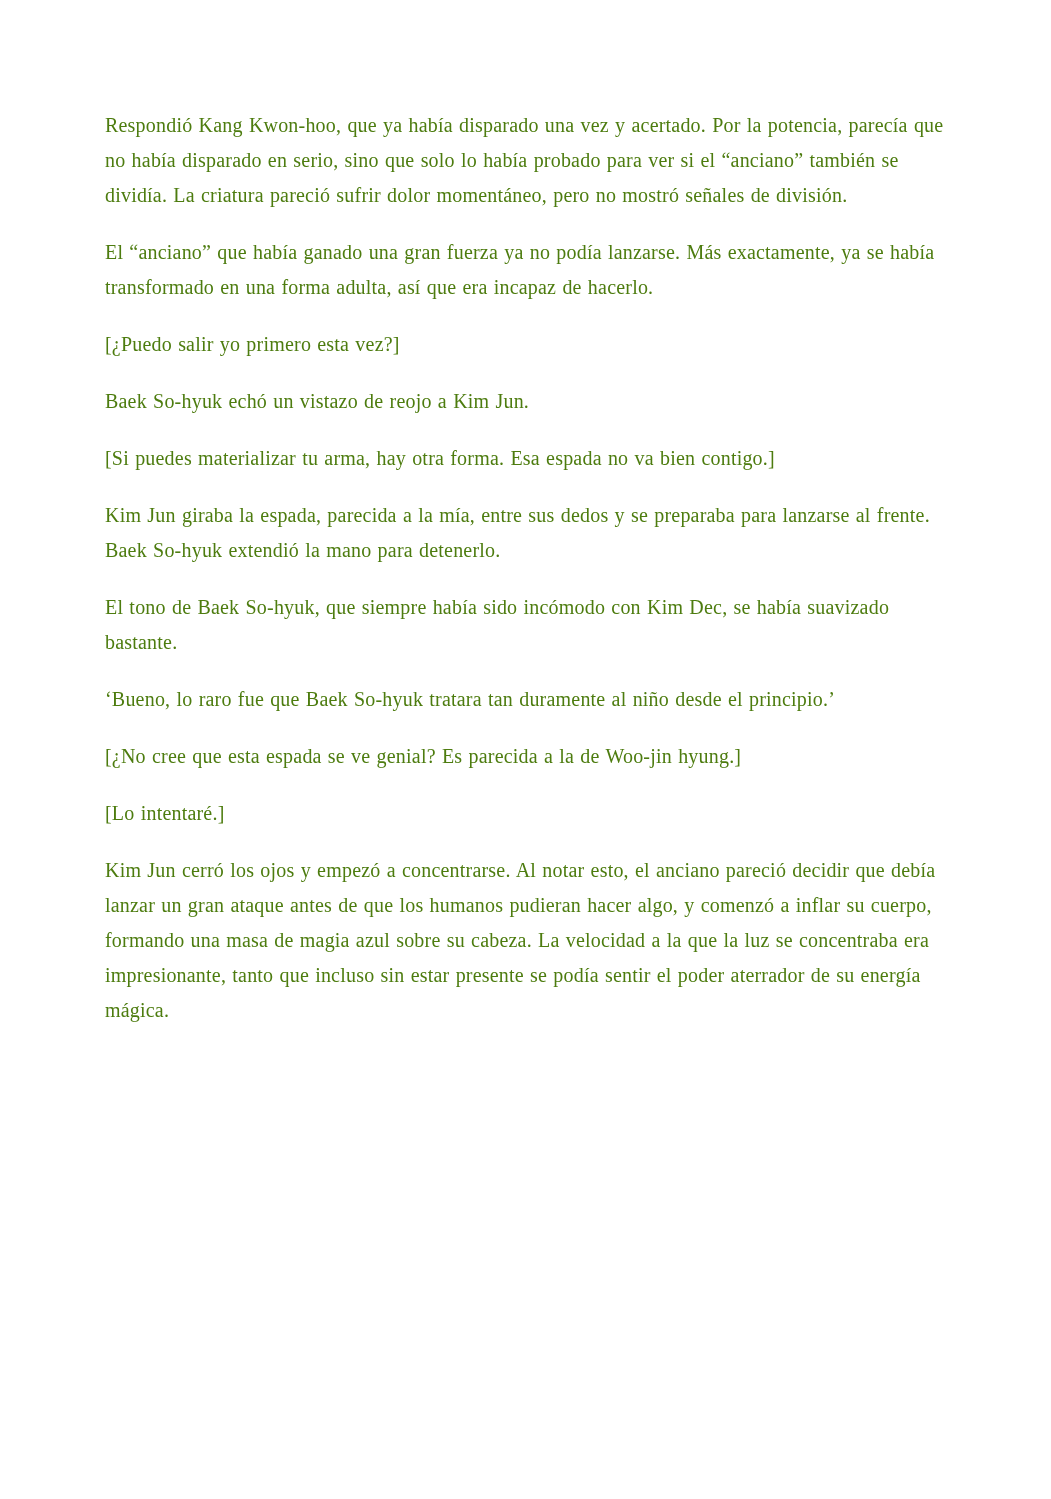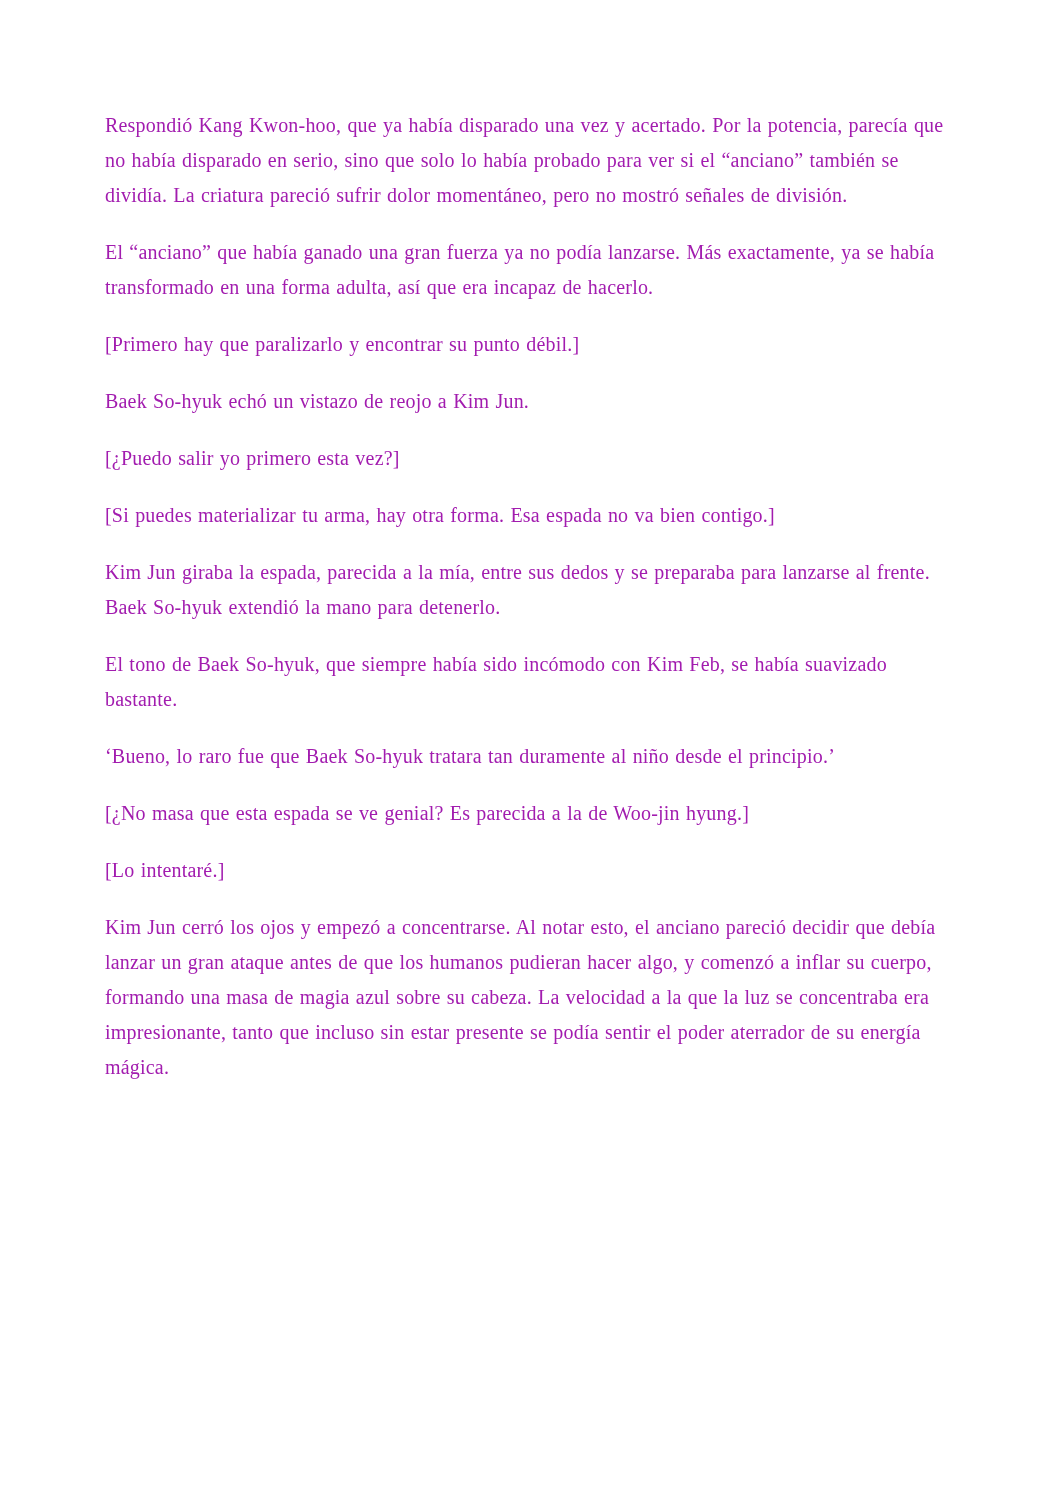--- a/index.html
+++ b/index.html
@@ -17,35 +17,34 @@
     box-sizing: border-box;
     width: 1051px;
     height: 1499px;
     padding: 108px 104px 60px 105px;
     background: #ffffff;
   }
   .para {
     margin: 0 0 22px 0;
     font-size: 20px;
     line-height: 35px;
-    color: #a21caf;
+    color: #4d7c0f;
     letter-spacing: 0.2px;
     word-spacing: 1px;
     text-align: left;
   }
 </style>
 </head>
 <body>
 
 <div class="page">
   <p class="para">Respondió Kang Kwon-hoo, que ya había disparado una vez y acertado. Por la potencia, parecía que no había disparado en serio, sino que solo lo había probado para ver si el “anciano” también se dividía. La criatura pareció sufrir dolor momentáneo, pero no mostró señales de división.</p>
   <p class="para">El “anciano” que había ganado una gran fuerza ya no podía lanzarse. Más exactamente, ya se había transformado en una forma adulta, así que era incapaz de hacerlo.</p>
-  <p class="para">[Primero hay que paralizarlo y encontrar su punto débil.]</p>
+  <p class="para">[¿Puedo salir yo primero esta vez?]</p>
   <p class="para">Baek So-hyuk echó un vistazo de reojo a Kim Jun.</p>
-  <p class="para">[¿Puedo salir yo primero esta vez?]</p>
   <p class="para">[Si puedes materializar tu arma, hay otra forma. Esa espada no va bien contigo.]</p>
   <p class="para">Kim Jun giraba la espada, parecida a la mía, entre sus dedos y se preparaba para lanzarse al frente. Baek So-hyuk extendió la mano para detenerlo.</p>
-  <p class="para">El tono de Baek So-hyuk, que siempre había sido incómodo con Kim Feb, se había suavizado bastante.</p>
+  <p class="para">El tono de Baek So-hyuk, que siempre había sido incómodo con Kim Dec, se había suavizado bastante.</p>
   <p class="para">‘Bueno, lo raro fue que Baek So-hyuk tratara tan duramente al niño desde el principio.’</p>
-  <p class="para">[¿No masa que esta espada se ve genial? Es parecida a la de Woo-jin hyung.]</p>
+  <p class="para">[¿No cree que esta espada se ve genial? Es parecida a la de Woo-jin hyung.]</p>
   <p class="para">[Lo intentaré.]</p>
   <p class="para">Kim Jun cerró los ojos y empezó a concentrarse. Al notar esto, el anciano pareció decidir que debía lanzar un gran ataque antes de que los humanos pudieran hacer algo, y comenzó a inflar su cuerpo, formando una masa de magia azul sobre su cabeza. La velocidad a la que la luz se concentraba era impresionante, tanto que incluso sin estar presente se podía sentir el poder aterrador de su energía mágica.</p>
 </div>
 
 </body></html>

